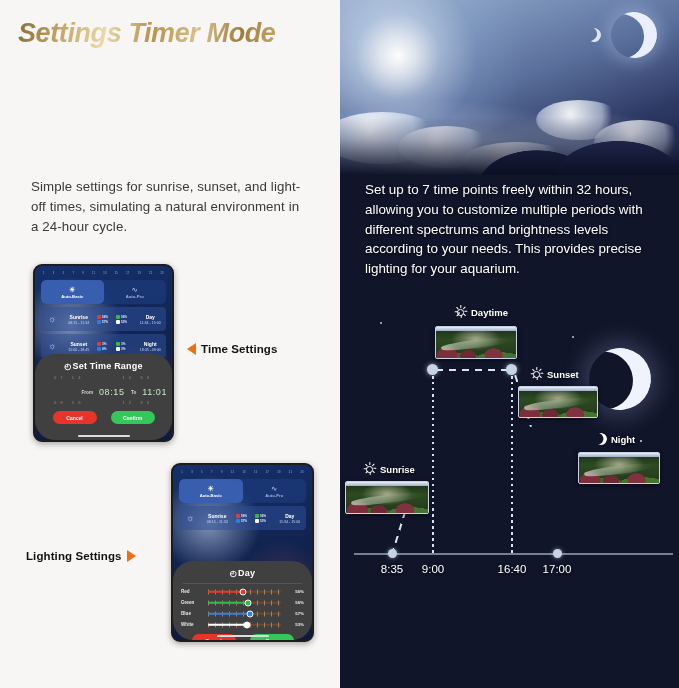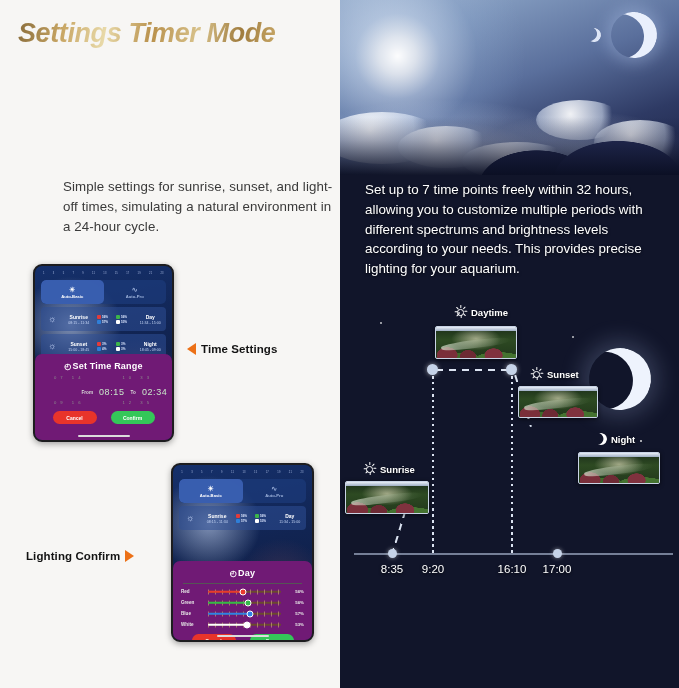--- a/index.html
+++ b/index.html
@@ -34,21 +34,20 @@
     white-space: nowrap;
   }
   .blurb {
     position: absolute;
     left: 31px; top: 177px;
     width: 278px;
     font-size: 13.3px;
     line-height: 1.52;
     color: #3a3a3a;
     letter-spacing: 0.1px;
-    margin-left: 32px;
   }
 
   
   .phone {
     position: absolute;
     background: #0b1530;
     border: 2.5px solid #1d1d1f;
     border-radius: 9px;
     overflow: hidden;
     box-shadow: 0 2px 6px rgba(0,0,0,.35);
@@ -115,22 +114,22 @@
     width: 40px; display: grid;
     grid-template-columns: 1fr 1fr; gap: 1px 2px;
     align-content: center; padding: 0 2px;
   }
   .sw { display: flex; align-items: center; gap: 1.5px; font-size: 3px; color: #dbe6ff; }
   .sw i { width: 4px; height: 4px; border-radius: 1px; display: inline-block; }
 
   
   .ph-sheet {
     position: absolute; left: 0; right: 0; bottom: 0;
-    background: #701a75;
-    border-top-left-radius: 7px; border-top-right-radius: 7px;
+    background: #404040;
+    border-top-left-radius: 7px; border-top-right-radius: 7px; border-radius: 20px;
   }
   .ph-sheet.tall { top: 88px; }
   .ph-sheet.tall2 { top: 96px; }
   .sheet-title {
     text-align: center; color: #ffffff;
     font-size: 9px; font-weight: bold;
     padding-top: 7px; letter-spacing: .2px;
   }
   .sheet-title .clk { font-size: 8px; margin-right: 1px; }
   .spin-row { display: flex; justify-content: flex-end; gap: 0; padding-top: 7px; padding-left: 45px; }
@@ -456,21 +455,21 @@
           <div class="spin-dim">10   33</div>
         </div>
 
         <div class="spin-row">
           <div class="spin-col">
             <span class="spin-lab">From</span>
             <span class="spin-big">08:15</span>
           </div>
           <div class="spin-col">
             <span class="spin-lab">To</span>
-            <span class="spin-big">02:34</span>
+            <span class="spin-big">11:01</span>
           </div>
         </div>
 
         <div class="spin-dim-row">
           <div class="spin-dim b">09   16</div>
           <div class="spin-dim b">12   35</div>
         </div>
 
         <div class="sheet-btns">
           <div class="sbtn cancel">Cancel</div>
@@ -598,21 +597,21 @@
         <div class="sheet-btns">
           <div class="sbtn cancel">Cancel</div>
           <div class="sbtn save">Save</div>
         </div>
 
         <div class="home-bar"></div>
       </div>
     </div>
 
     <div class="caption cap-light">
-      <span>Lighting Confirm</span>
+      <span>Lighting Settings</span>
       <span class="tri right"></span>
     </div>
   </div>
 
   <div class="right-panel">
 
     <div class="sky-photo">
       <div class="moon-big-top"></div>
       <div class="moon-spark"></div>
       <div class="cloud" style="left:-18px; top:112px; width:120px; height:52px;"></div>
@@ -705,18 +704,18 @@
       </div>
       <div class="tank" style="left:238px; top:152px; width:82px; height:32px;">
         <i class="tank-lid"></i>
       </div>
 
       <div class="axis"></div>
       <div class="axis-dot" style="left:48px; top:249px;"></div>
       <div class="axis-dot" style="left:213px; top:249px;"></div>
 
       <div class="tick-lab" style="left:52px;">8:35</div>
-      <div class="tick-lab" style="left:93px;">9:20</div>
-      <div class="tick-lab" style="left:172px;">16:10</div>
+      <div class="tick-lab" style="left:93px;">9:00</div>
+      <div class="tick-lab" style="left:172px;">16:40</div>
       <div class="tick-lab" style="left:217px;">17:00</div>
     </div>
   </div>
 </div>
 
 </body></html>

